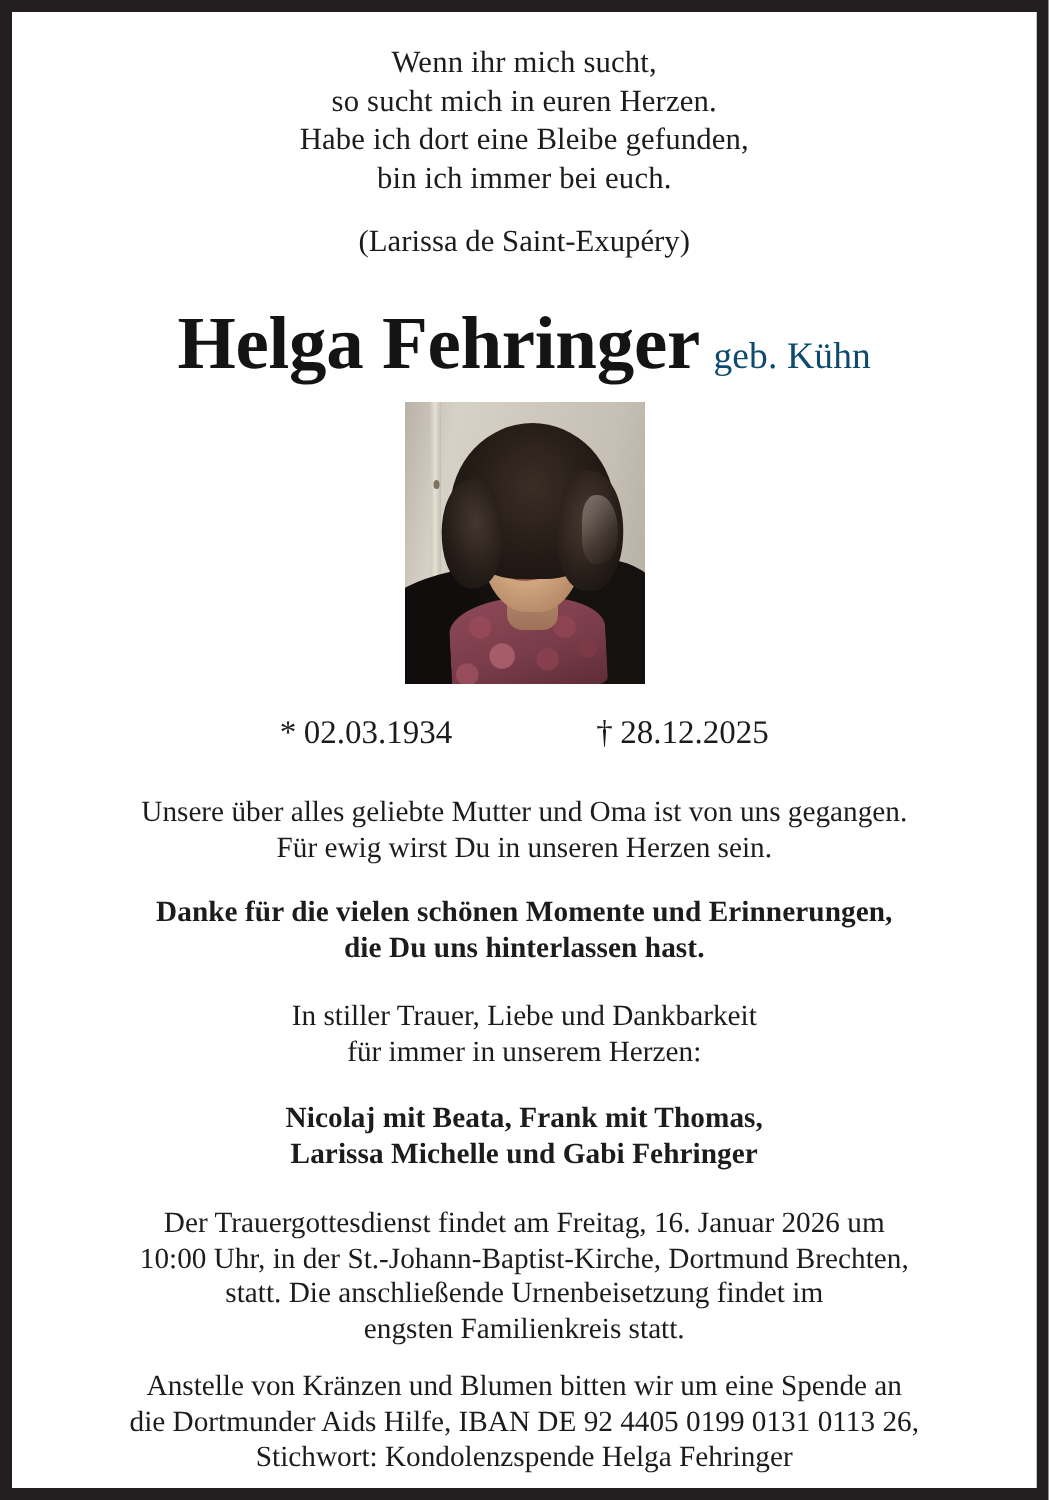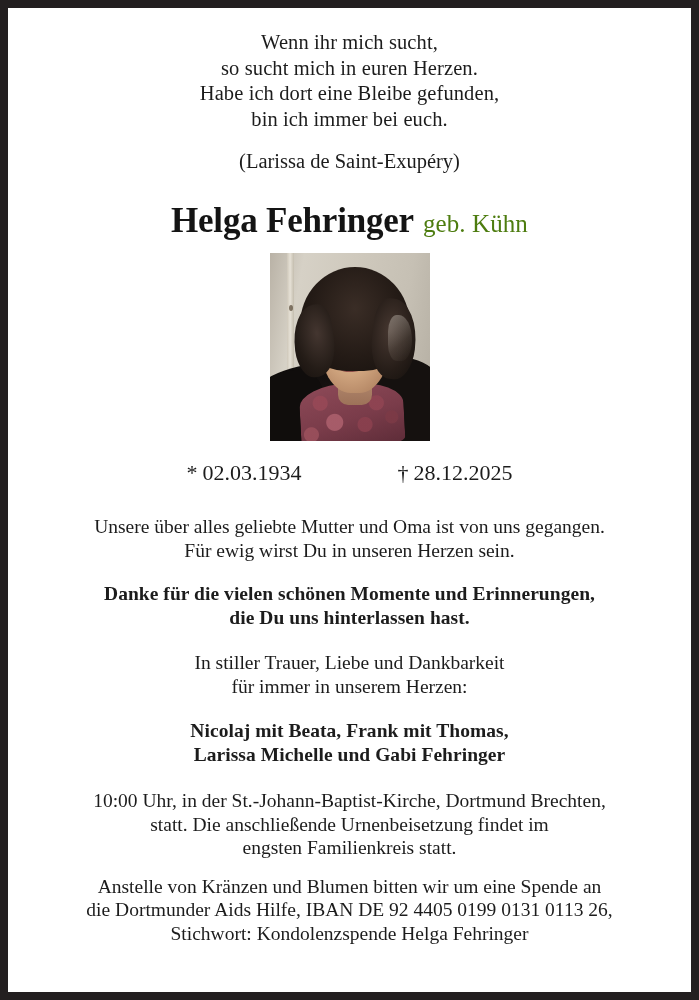--- a/index.html
+++ b/index.html
@@ -60,29 +60,29 @@
     color: #1c1c1c;
   }
 
   
   #name-block {
     margin-top: 29px;
     white-space: nowrap;
     line-height: 1;
   }
   #deceased-name {
-    font-size: 35px;
+    font-size: 50px;
     font-weight: bold;
     letter-spacing: -0.2px;
     color: #141414;
   }
   #maiden-name {
     font-size: 25px;
     font-weight: normal;
-    color: #4d7c0f;
+    color: #0c4a6e;
     margin-left: 9px;
     letter-spacing: 0.1px;
   }
 
   
   #portrait-wrap {
     margin-top: 15px;
     display: flex;
     justify-content: center;
   }
@@ -339,20 +339,21 @@
       <div class="body-para">In stiller Trauer, Liebe und Dankbarkeit</div>
       <div class="body-para">für immer in unserem Herzen:</div>
     </div>
 
     <div id="para-family">
       <div class="body-para bold">Nicolaj mit Beata, Frank mit Thomas,</div>
       <div class="body-para bold">Larissa Michelle und Gabi Fehringer</div>
     </div>
 
     <div id="para-service">
+      <div class="body-para">Der Trauergottesdienst findet am Freitag, 16. Januar 2026 um</div>
       <div class="body-para">10:00 Uhr, in der St.-Johann-Baptist-Kirche, Dortmund Brechten,</div>
       <div class="body-para">statt. Die anschließende Urnenbeisetzung findet im</div>
       <div class="body-para">engsten Familienkreis statt.</div>
     </div>
 
     <div id="para-donation">
       <div class="body-para">Anstelle von Kränzen und Blumen bitten wir um eine Spende an</div>
       <div class="body-para">die Dortmunder Aids Hilfe, IBAN DE 92 4405 0199 0131 0113 26,</div>
       <div class="body-para">Stichwort: Kondolenzspende Helga Fehringer</div>
     </div>

